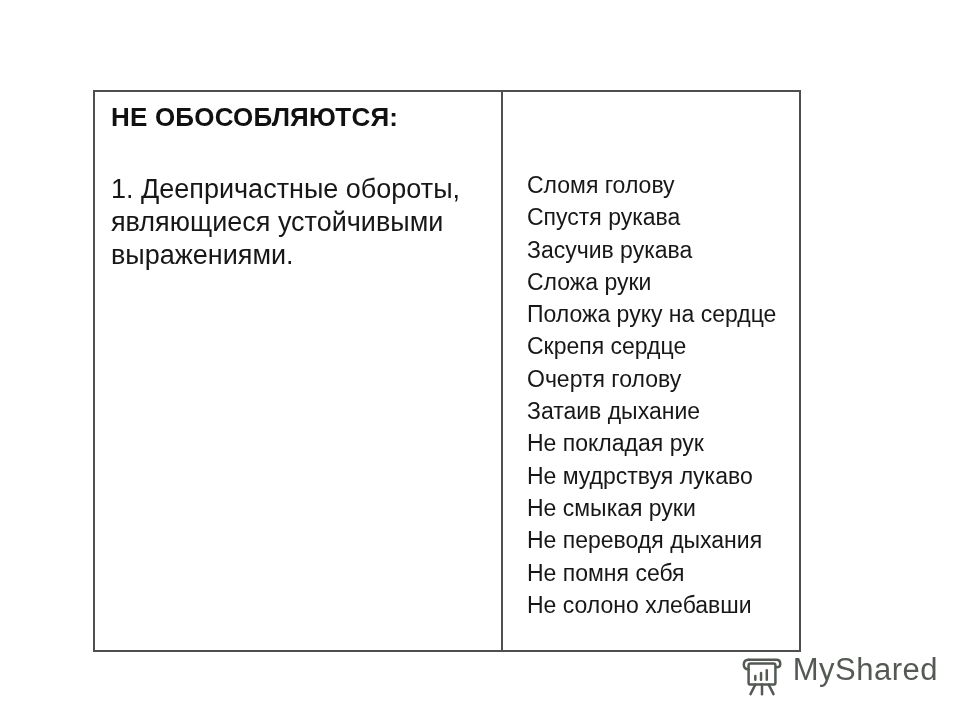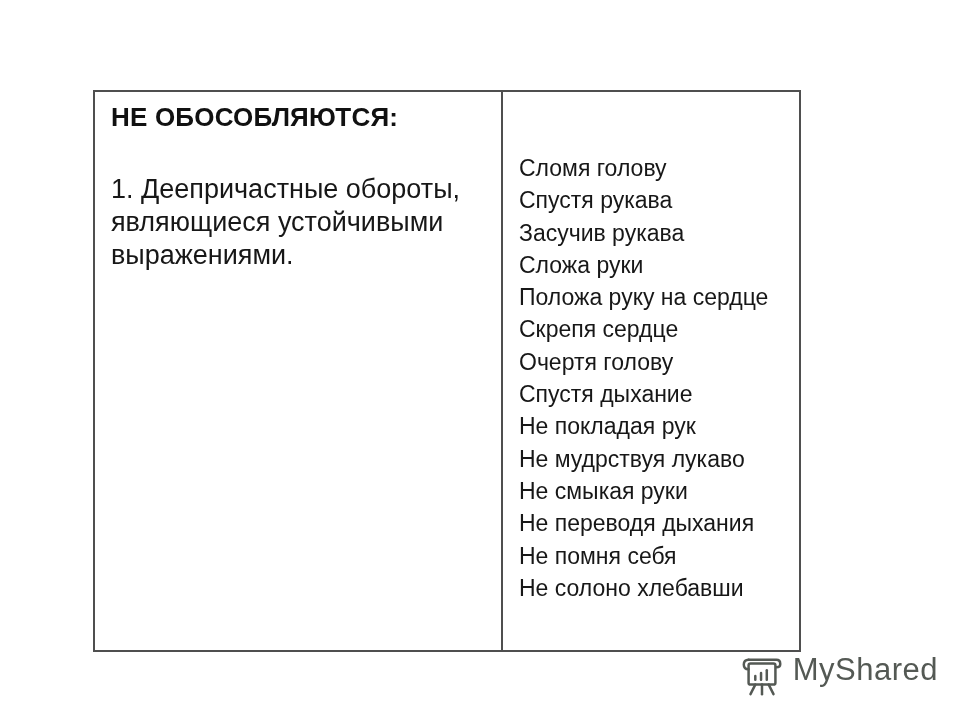--- a/index.html
+++ b/index.html
@@ -26,21 +26,22 @@
   }
 
   .cell-left {
     width: 408px;
     border-right: 2px solid #4f4f4f;
     padding: 10px 16px 0 16px;
   }
 
   .cell-right {
     flex: 1;
-    padding: 60px 10px 0 16px;
+    padding: 60px 10px 0 24px;
+    margin-top: 17px;
   }
 
   .heading {
     font-size: 26px;
     font-weight: bold;
     letter-spacing: 0.2px;
     color: #111111;
     margin-bottom: 40px;
   }
 
@@ -82,21 +83,21 @@
   </div>
   <div class="cell-right">
     <div class="idiom-list">
         <div class="idiom-item">Сломя голову</div>
         <div class="idiom-item">Спустя рукава</div>
         <div class="idiom-item">Засучив рукава</div>
         <div class="idiom-item">Сложа руки</div>
         <div class="idiom-item">Положа руку на сердце</div>
         <div class="idiom-item">Скрепя сердце</div>
         <div class="idiom-item">Очертя голову</div>
-        <div class="idiom-item">Спустя дыхание</div>
+        <div class="idiom-item">Затаив дыхание</div>
         <div class="idiom-item">Не покладая рук</div>
         <div class="idiom-item">Не мудрствуя лукаво</div>
         <div class="idiom-item">Не смыкая руки</div>
         <div class="idiom-item">Не переводя дыхания</div>
         <div class="idiom-item">Не помня себя</div>
         <div class="idiom-item">Не солоно хлебавши</div>
       </div>
   </div>
 </div>
 

